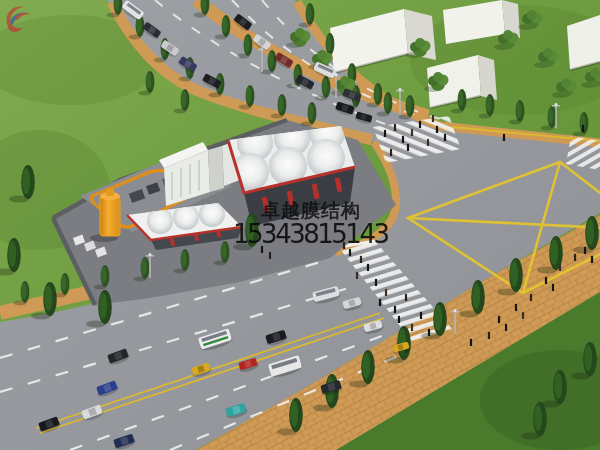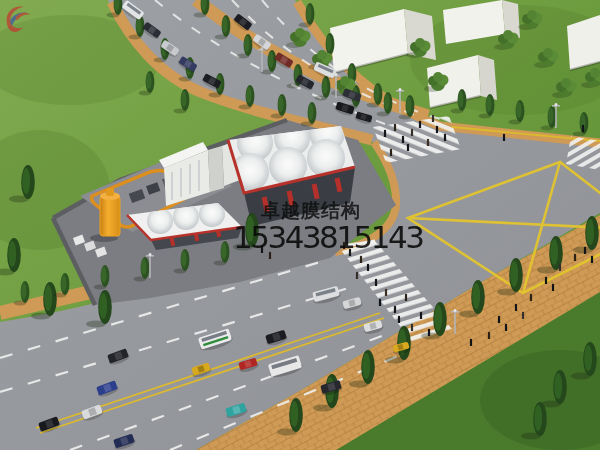--- a/index.html
+++ b/index.html
@@ -3,21 +3,21 @@
 <meta charset="utf-8">
 <style>
   html,body{margin:0;padding:0;background:#222;}
   .stage{position:relative;width:600px;height:450px;overflow:hidden;background:#22c55e;
          font-family:"DejaVu Sans","Liberation Sans",sans-serif;}
   .stage svg{position:absolute;left:0;top:0;display:block;}
   .wm{position:absolute;z-index:10;pointer-events:none;}
   .wm-logo{left:233px;top:194px;width:34px;height:36px;opacity:.72;}
   .wm-brand{left:261px;top:198px;font-size:19px;font-weight:bold;letter-spacing:1px;
             color:rgba(12,12,12,.82);white-space:nowrap;}
-  .wm-phone{left:233px;top:219px;font-size:31px;font-weight:500;letter-spacing:-2.5px;
+  .wm-phone{left:233px;top:219px;font-size:26px;font-weight:500;letter-spacing:-2.5px;
             color:rgba(8,8,8,.88);white-space:nowrap;}
 </style>
 </head>
 <body>
 
 <div class="stage">
 <svg width="600" height="450" viewBox="0 0 600 450">
   <defs>
     <linearGradient id="grassG" x1="0" y1="0" x2="1" y2="1">
       <stop offset="0" stop-color="#82ab50"></stop>

